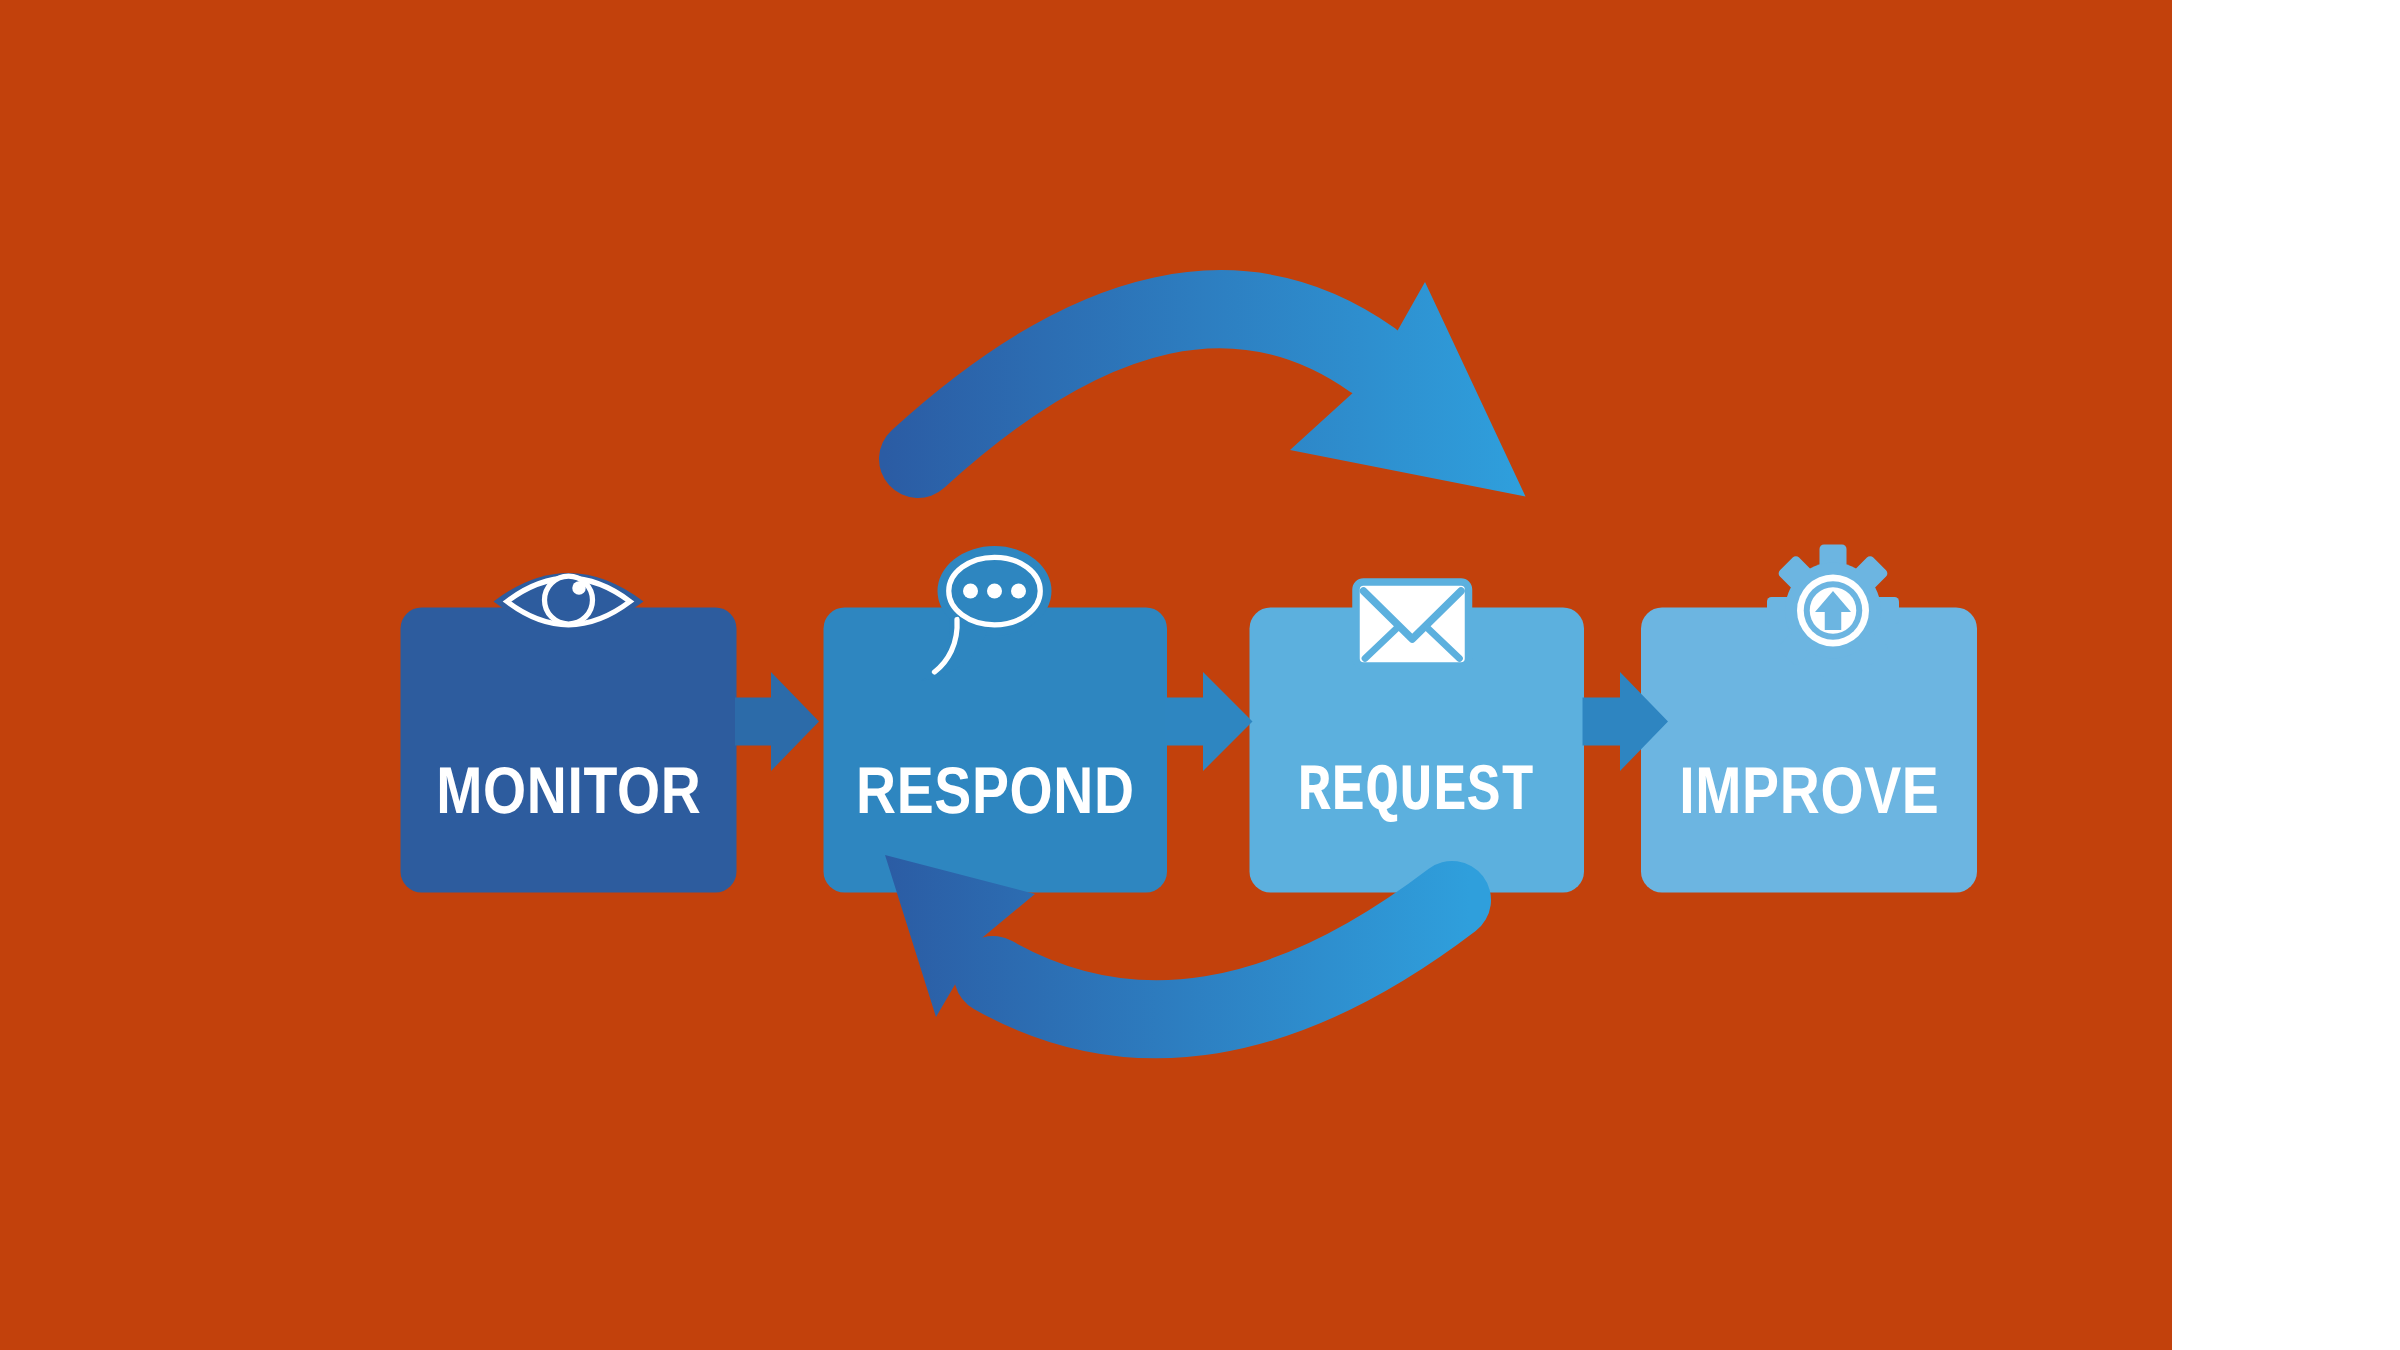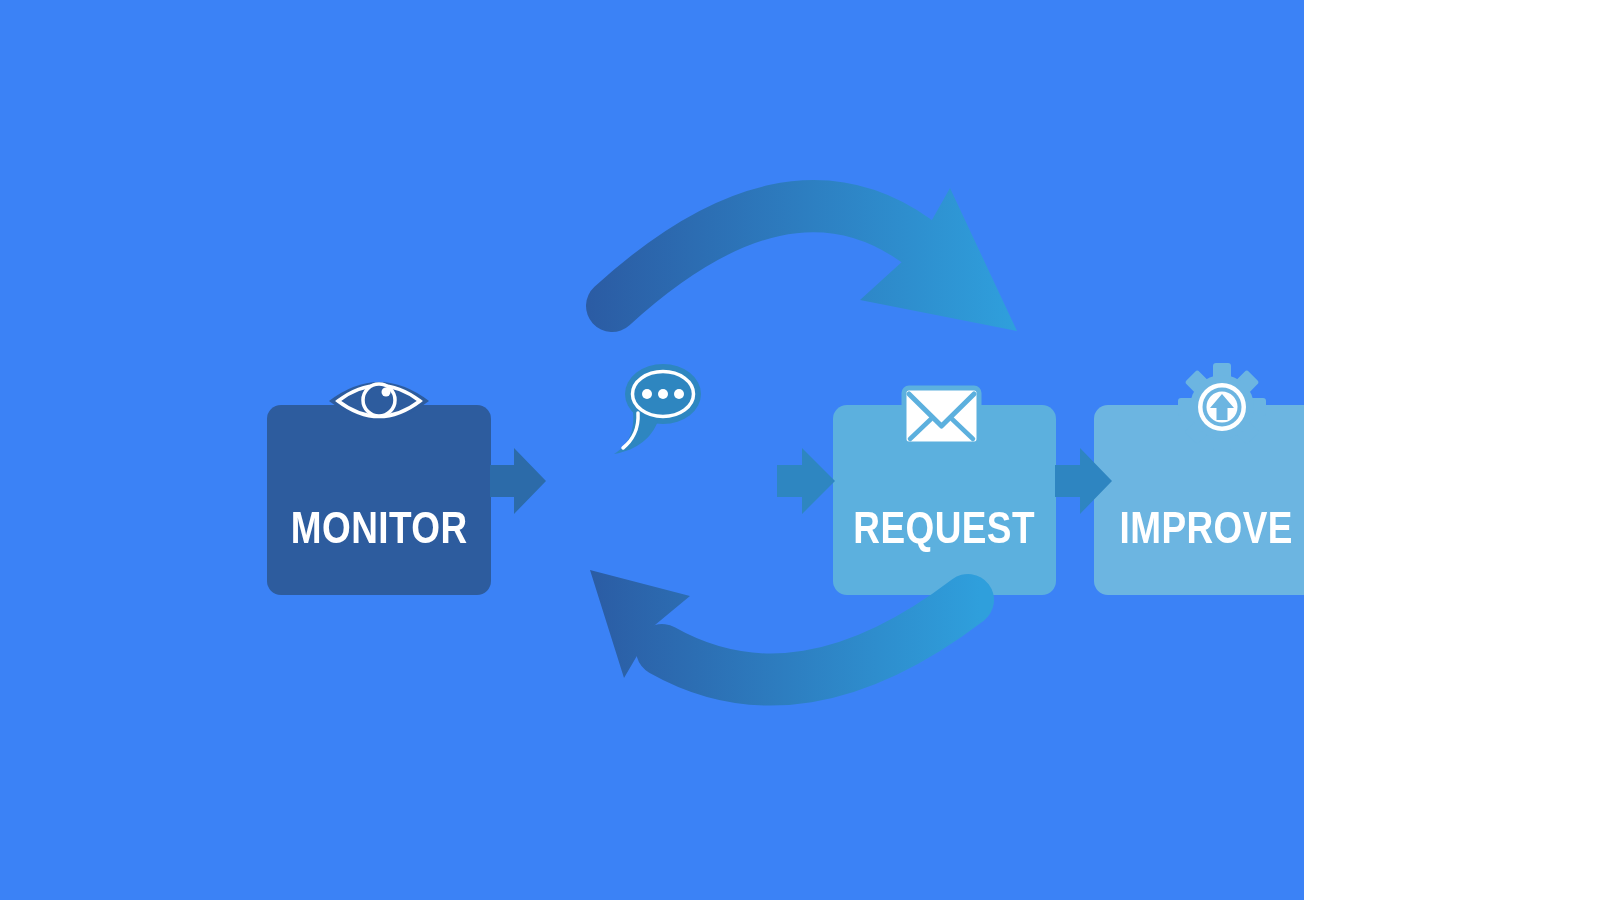--- a/index.html
+++ b/index.html
@@ -1,20 +1,20 @@
 <!DOCTYPE html>
 <html><head>
 <meta charset="utf-8">
 <style>
   html, body { margin: 0; padding: 0; background: #ffffff; }
   .canvas {
     position: relative;
-    width: 1304px;
+    width: 1448px;
     height: 900px;
-    background: #3b82f6;
+    background: #c2410c;
     overflow: hidden;
     font-family: "Liberation Sans", sans-serif;
   }
   .step-box {
     position: absolute;
     top: 405px;
     height: 135px;
     border-radius: 14px;
     display: flex;
     align-items: center;
@@ -47,21 +47,24 @@
   }
 </style>
 </head>
 <body>
 
 <div class="canvas">
 
   <div class="step-box box-monitor" style="background: rgb(45, 92, 158);">
     <span class="step-label">MONITOR</span>
   </div>
-  <div class="step-box box-request" style="background: rgb(92, 176, 222);">
+  <div class="step-box box-respond" style="background: rgb(46, 134, 192);">
+    <span class="step-label">RESPOND</span>
+  </div>
+  <div class="step-box box-request" style="background: rgb(92, 176, 222); font-family: Liberation Mono, monospace;">
     <span class="step-label">REQUEST</span>
   </div>
   <div class="step-box box-improve" style="background: rgb(108, 181, 225);">
     <span class="step-label">IMPROVE</span>
   </div>
 
   <svg class="overlay" viewBox="0 0 1600 900">
     <defs>
       <linearGradient id="gradTop" gradientUnits="userSpaceOnUse" x1="590" y1="250" x2="1020" y2="250">
         <stop offset="0" stop-color="#2b5ca4"></stop>

